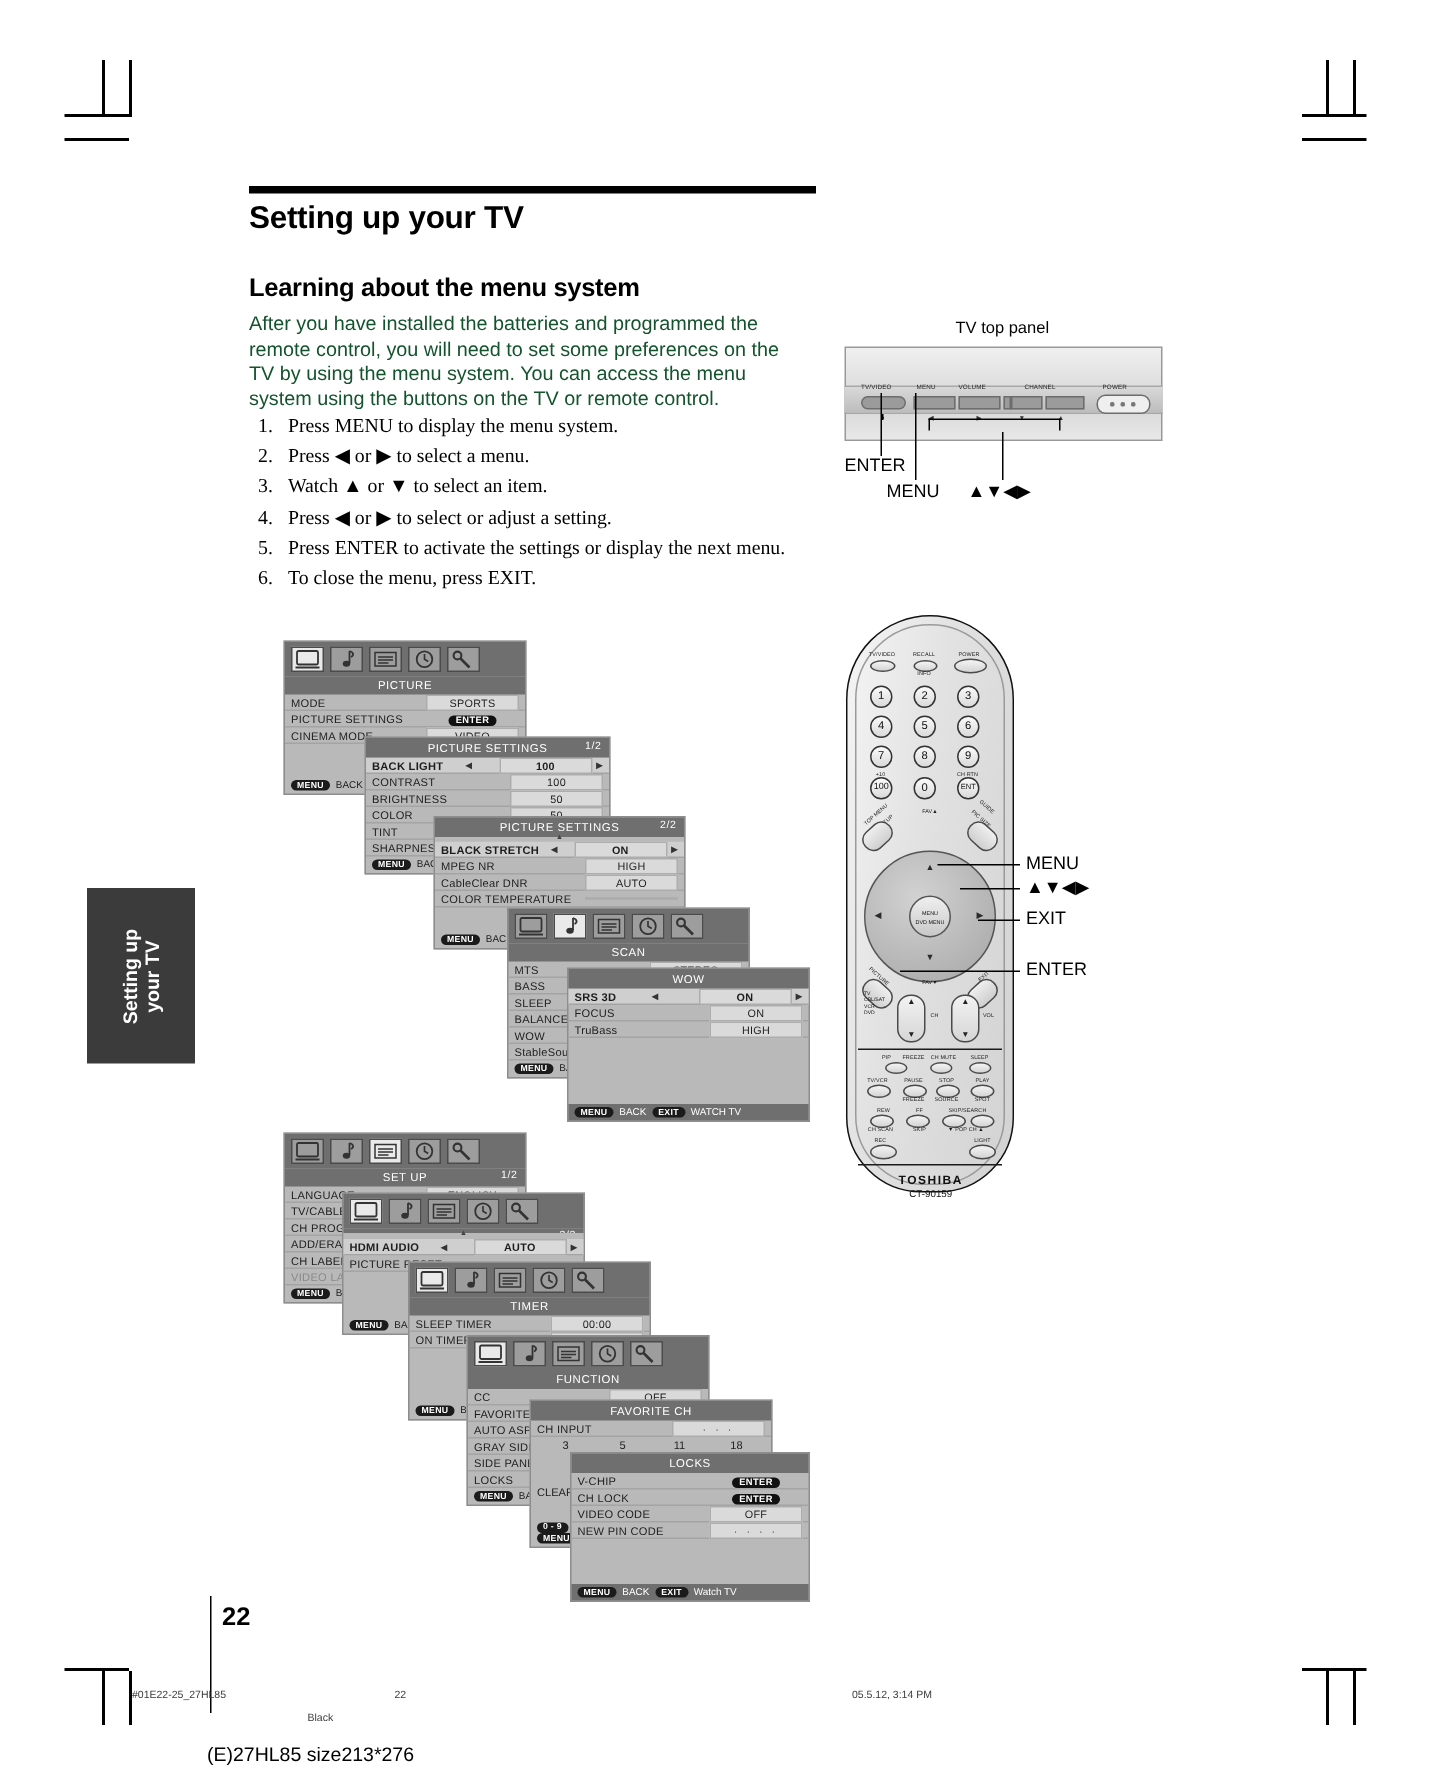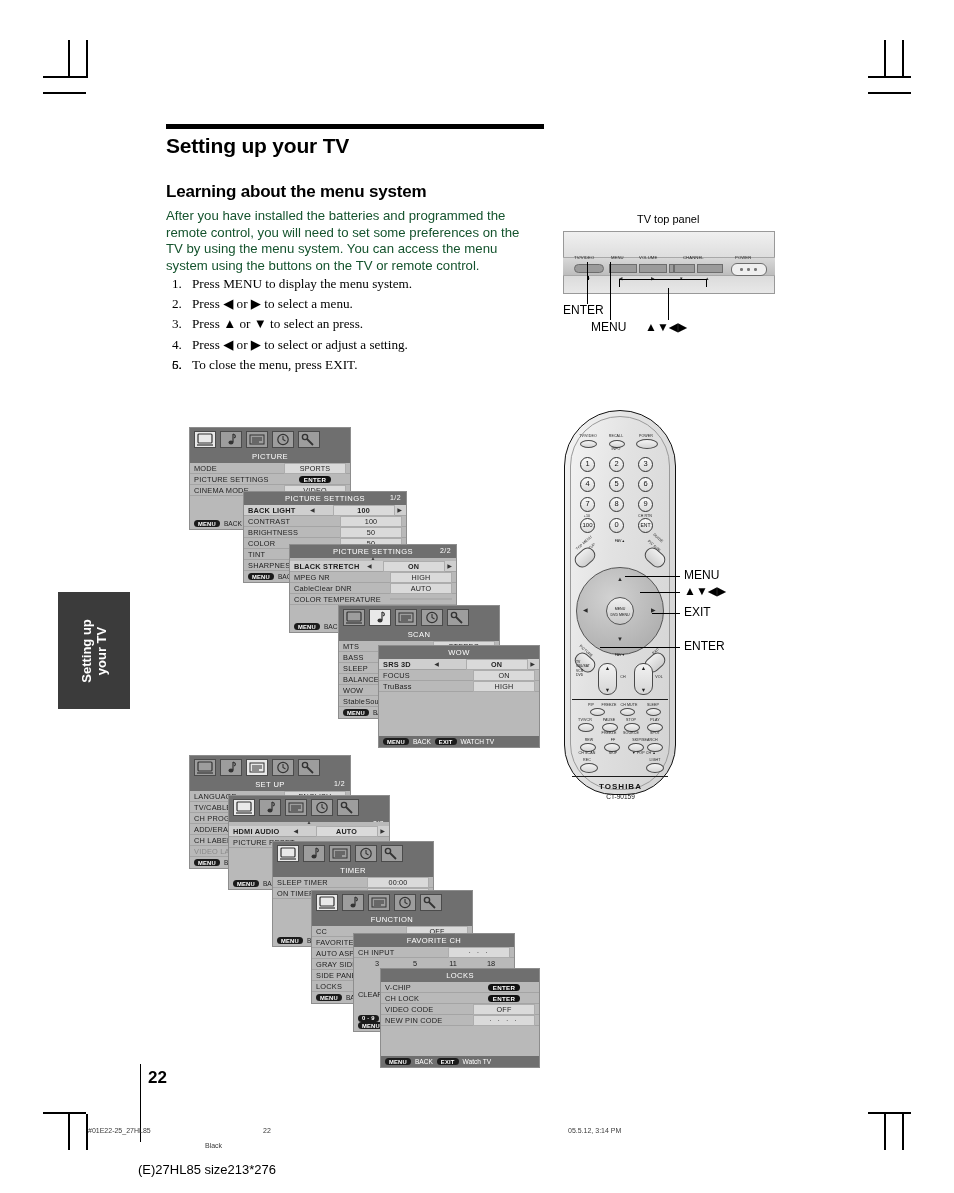--- a/index.html
+++ b/index.html
@@ -148,23 +148,23 @@
 <div class="regmark" style="left:902px;top:1114px;width:2px;height:36px;"></div>
 
 <div class="abs" id="rule-top"></div>
 <div class="abs" id="page-title">Setting up your TV</div>
 <div class="abs" id="section-title">Learning about the menu system</div>
 <div class="abs" id="intro">After you have installed the batteries and programmed the remote control, you will need to set some preferences on the TV by using the menu system. You can access the menu system using the buttons on the TV or remote control.</div>
 
 <div class="abs" id="steps">
     <div class="st"><span class="num">1.</span><span>Press MENU to display the menu system.</span></div>
     <div class="st"><span class="num">2.</span><span>Press ◀ or ▶ to select a menu.</span></div>
-    <div class="st"><span class="num">3.</span><span>Press ▲ or ▼ to select an press.</span></div>
+    <div class="st"><span class="num">3.</span><span>Watch ▲ or ▼ to select an item.</span></div>
     <div class="st"><span class="num">4.</span><span>Press ◀ or ▶ to select or adjust a setting.</span></div>
-    <div class="st"><span class="num">5.</span></div>
+    <div class="st"><span class="num">5.</span><span>Press ENTER to activate the settings or display the next menu.</span></div>
     <div class="st"><span class="num">6.</span><span>To close the menu, press EXIT.</span></div>
   </div>
 
 <div class="abs" id="side-tab">
   <span>Setting up<br>your TV</span>
 </div>
 
 <div class="abs" id="pg-rule"></div>
 <div class="abs" id="pg-num">22</div>
 

